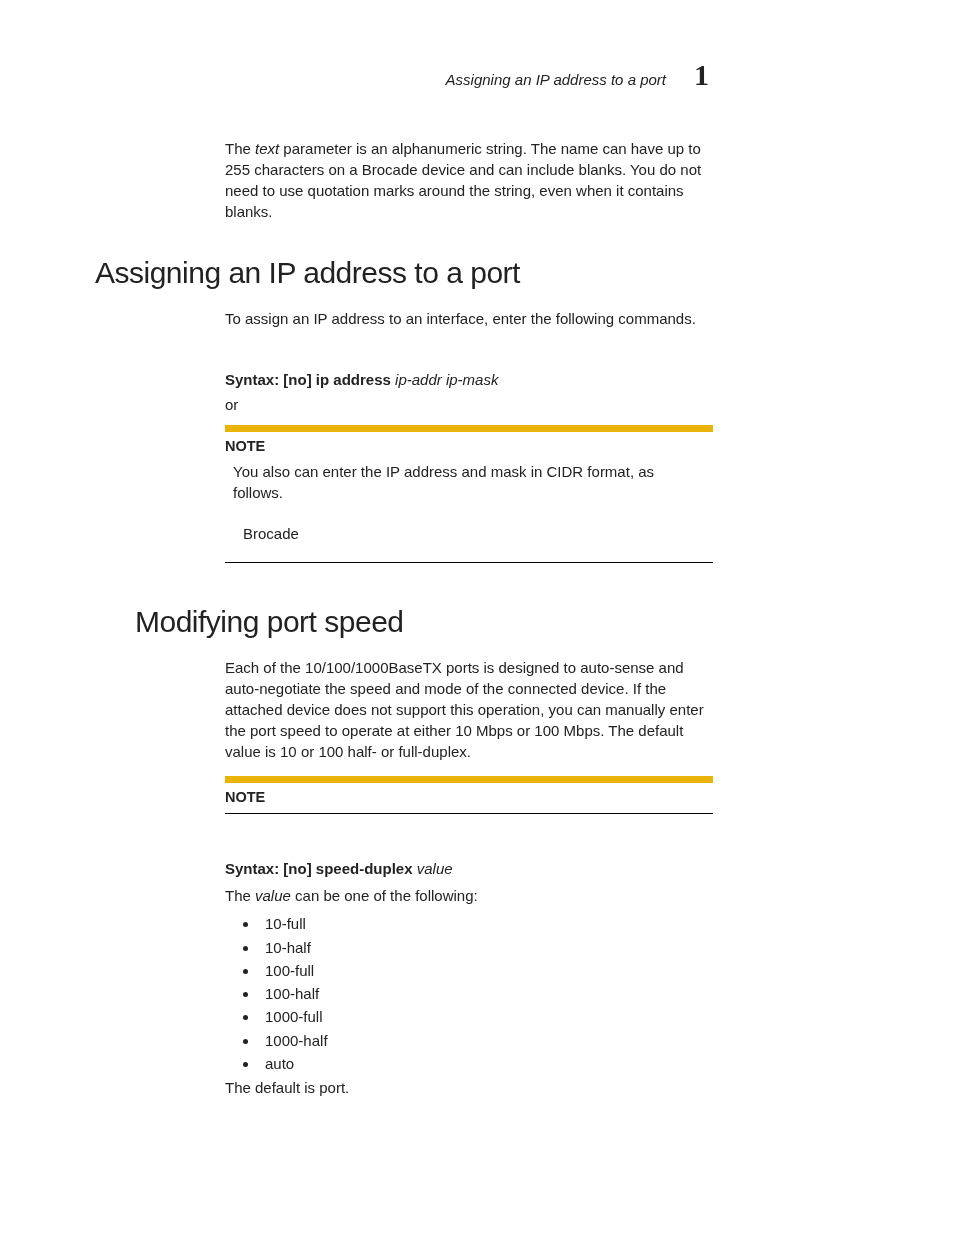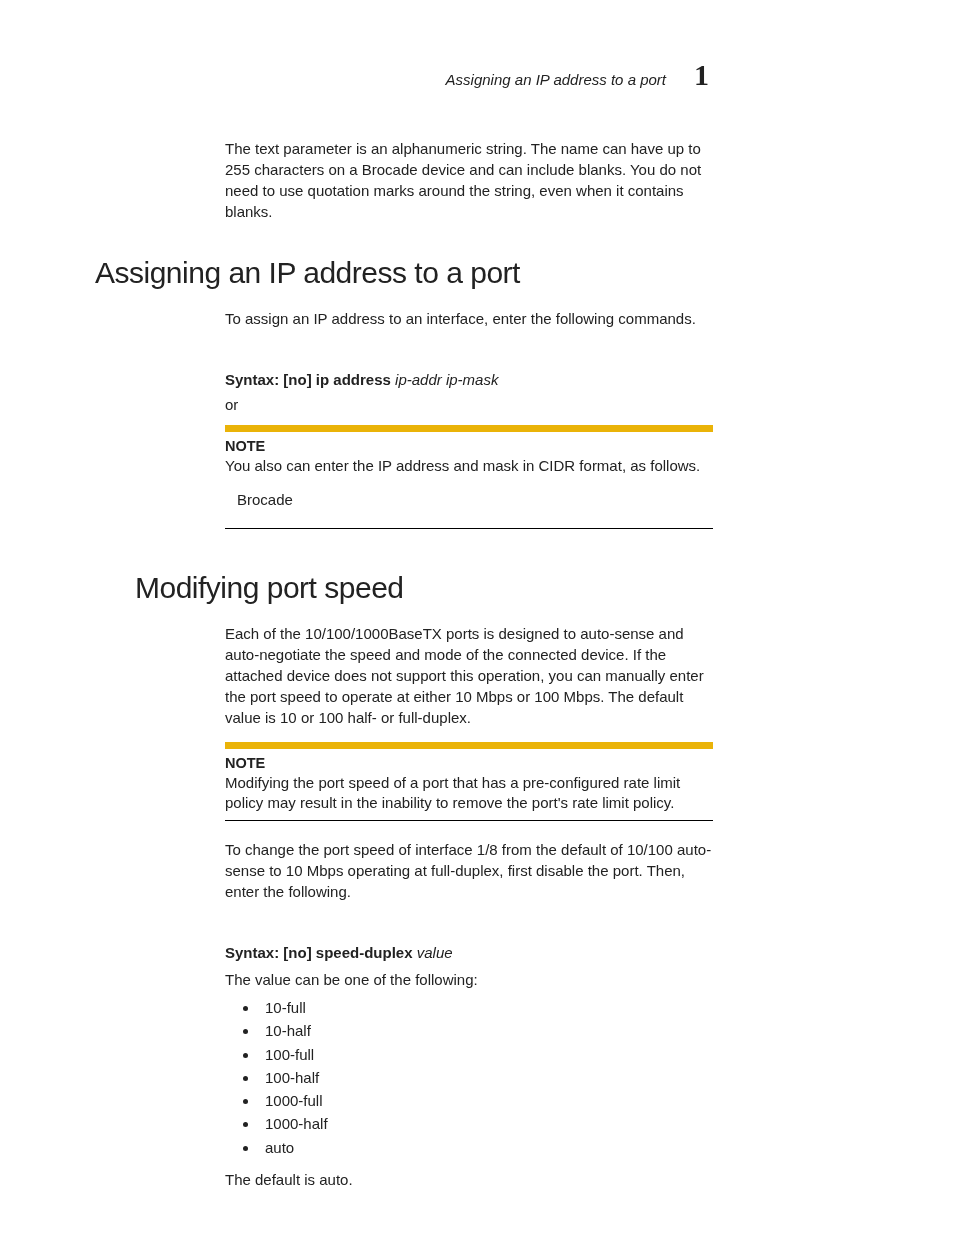--- a/index.html
+++ b/index.html
@@ -86,37 +86,37 @@
   }
   .note-label {
     font-weight: bold;
     font-size: 14.5px;
     display: block;
     margin-bottom: 2px;
   }
   .note-text {
     font-size: 15px;
     line-height: 1.38;
-    margin: 0;
+    margin: 8px;
   }
   .after-note {
     font-size: 15px;
-    margin: 0 0 0 12px;
+    margin: 0 0 0 18px;
   }
   ul.value-list {
-    margin: 4px 0 10px 0;
+    margin: 4px 0 2px 0;
     padding-left: 34px;
   }
   ul.value-list li {
     font-size: 15px;
     line-height: 1.55;
     padding-left: 6px;
   }
   .gap-md { height: 28px; }
-  .italic { }
+  .italic { font-style: italic; }
 </style>
 </head>
 <body>
 
 <div class="page">
 
   <div class="running-head">
     <span class="running-title">Assigning an IP address to a port</span>
     <span class="running-num">1</span>
   </div>
@@ -150,24 +150,22 @@
     <div style="border-top:1px solid #000; margin-top:-18px;"></div>
   </div>
 
   <h1 class="section-title" style="margin-top:42px;margin-left:40px;">Modifying port speed</h1>
 
   <div class="body-block">
     <p>Each of the 10/100/1000BaseTX ports is designed to auto-sense and auto-negotiate the speed and mode of the connected device. If the attached device does not support this operation, you can manually enter the port speed to operate at either 10 Mbps or 100 Mbps. The default value is 10 or 100 half- or full-duplex.</p>
 
     <div class="note-block">
       <span class="note-label">NOTE</span>
-      <p class="note-text">Modifying the port speed of a port that has a pre-configured rate limit policy may result in the inability to remove the port's rate limit policy.</p>
     </div>
 
-    <p>To change the port speed of interface 1/8 from the default of 10/100 auto-sense to 10 Mbps operating at full-duplex, first disable the port. Then, enter the following.</p>
 
     <div class="gap-md"></div>
 
     <div class="syntax-line">
       <span class="syntax-label">Syntax:</span><span class="syntax-cmd"> [no] speed-duplex </span><span class="syntax-var">value</span>
     </div>
 
     <p style="margin-bottom:6px;">
       <span>The </span><span class="italic">value</span><span> can be one of the following:</span>
     </p>
@@ -175,16 +173,16 @@
     <ul class="value-list">
       <li>10-full</li>
       <li>10-half</li>
       <li>100-full</li>
       <li>100-half</li>
       <li>1000-full</li>
       <li>1000-half</li>
       <li>auto</li>
     </ul>
 
-    <p>The default is auto.</p>
+    <p>The default is port.</p>
   </div>
 
 </div>
 
 </body></html>

